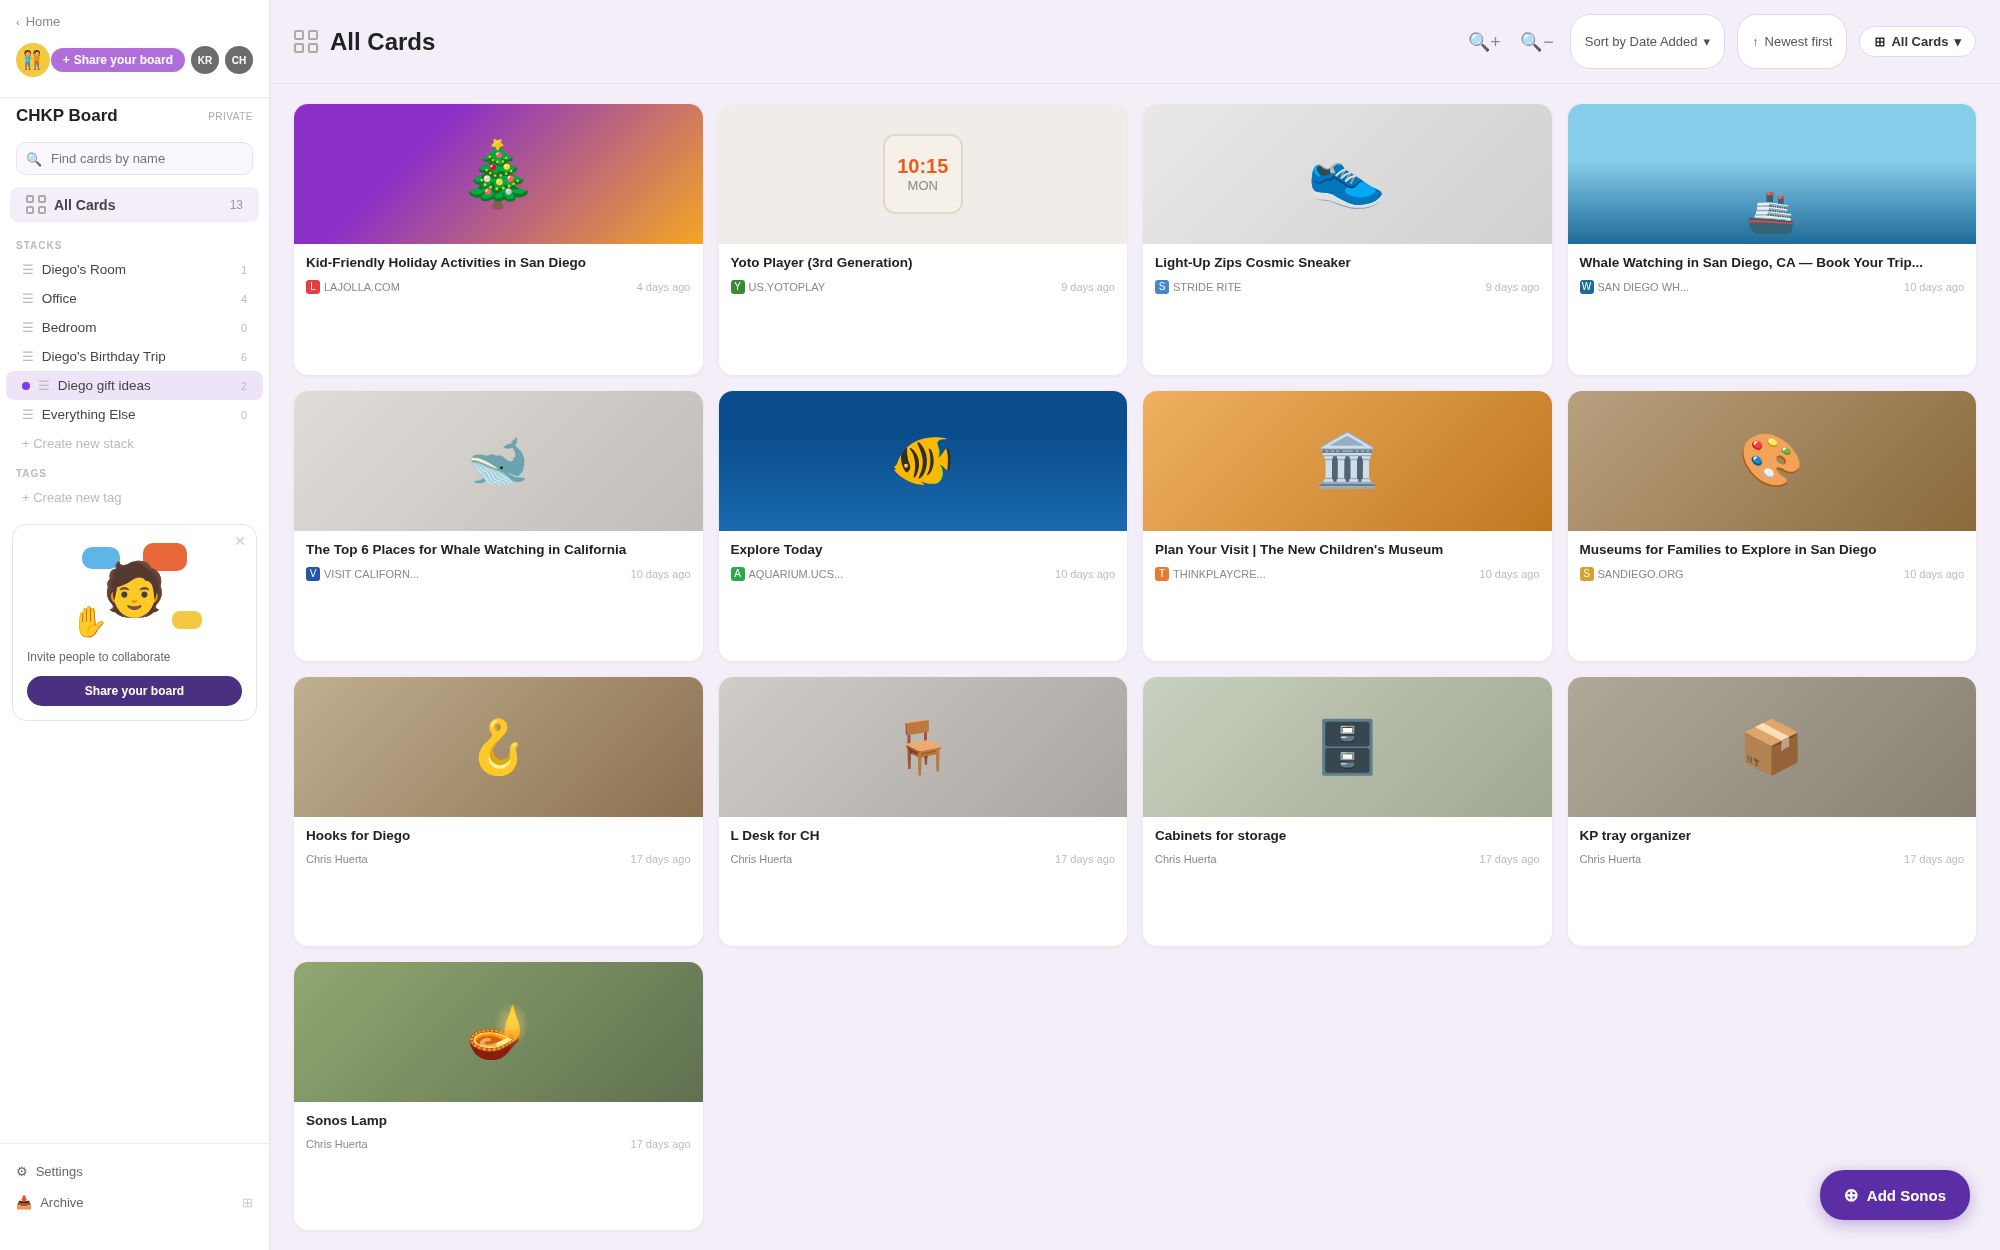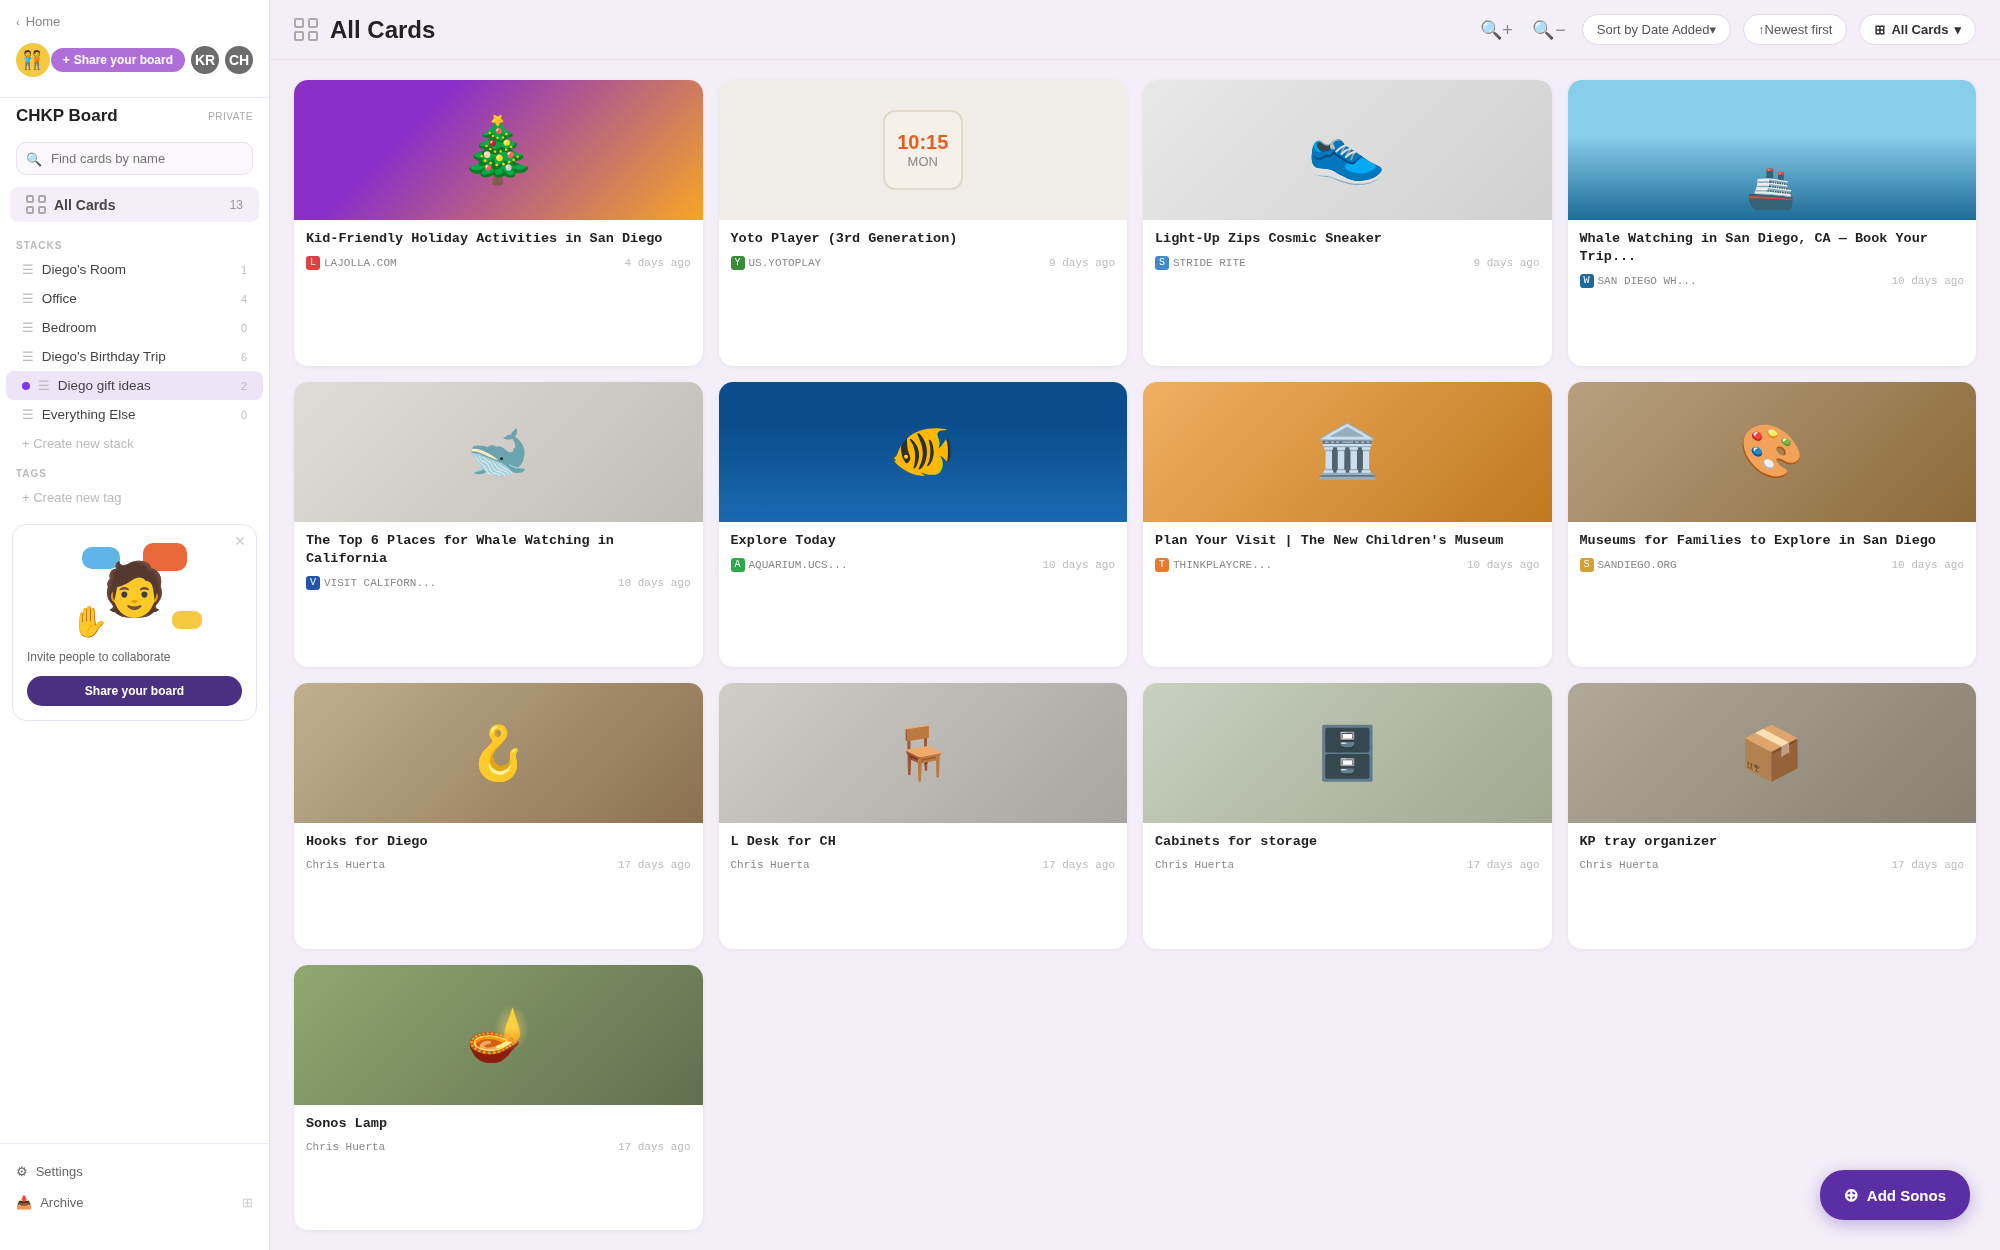--- a/index.html
+++ b/index.html
@@ -71,21 +71,21 @@
 
     .user-badge {
       background: #6c6c6c;
       color: white;
       border-radius: 50%;
       width: 28px;
       height: 28px;
       display: flex;
       align-items: center;
       justify-content: center;
-      font-size: 14px;
+      font-size: 10px;
       font-weight: 700;
     }
 
     .board-title-row {
       display: flex;
       align-items: center;
       justify-content: space-between;
       padding: 8px 16px;
     }
 
@@ -348,24 +348,25 @@
       border: none;
       cursor: pointer;
       color: #888;
       font-size: 18px;
       padding: 4px;
     }
 
     .sort-dropdown {
       display: flex;
       align-items: flex-start;
+      gap: 6px;
       background: white;
       border: 1.5px solid #e0d8f0;
       border-radius: 20px;
-      padding: 7px 14px;
+      padding: 19px 14px;
       font-size: 13px;
       color: #555;
       cursor: pointer;
     }
 
     .view-dropdown {
       display: flex;
       align-items: center;
       gap: 6px;
       background: white;
@@ -403,21 +404,21 @@
       object-fit: cover;
       display: flex;
       align-items: center;
       justify-content: center;
       font-size: 48px;
       overflow: hidden;
     }
 
     .card-img-christmas { background: linear-gradient(135deg, #8b2fc9 30%, #f5a623 100%); }
 
-    .card-body { padding: 10px 12px 12px; font-family: Liberation Mono, monospace; }
+    .card-body { padding: 10px 12px 12px; }
 
     .card-title {
       font-size: 13.5px;
       font-weight: 700;
       color: #222;
       margin-bottom: 8px;
       line-height: 1.35;
     }
 
     .card-meta {

